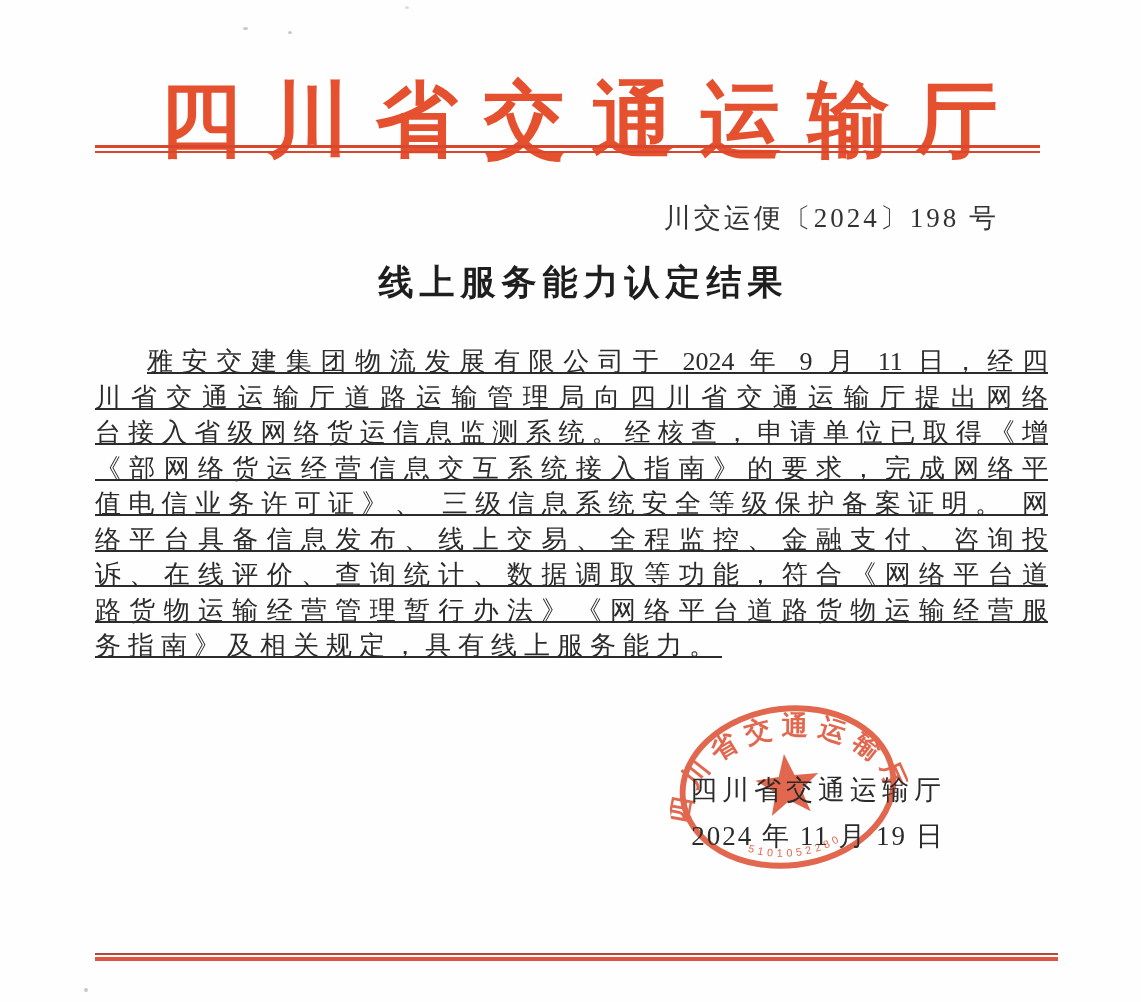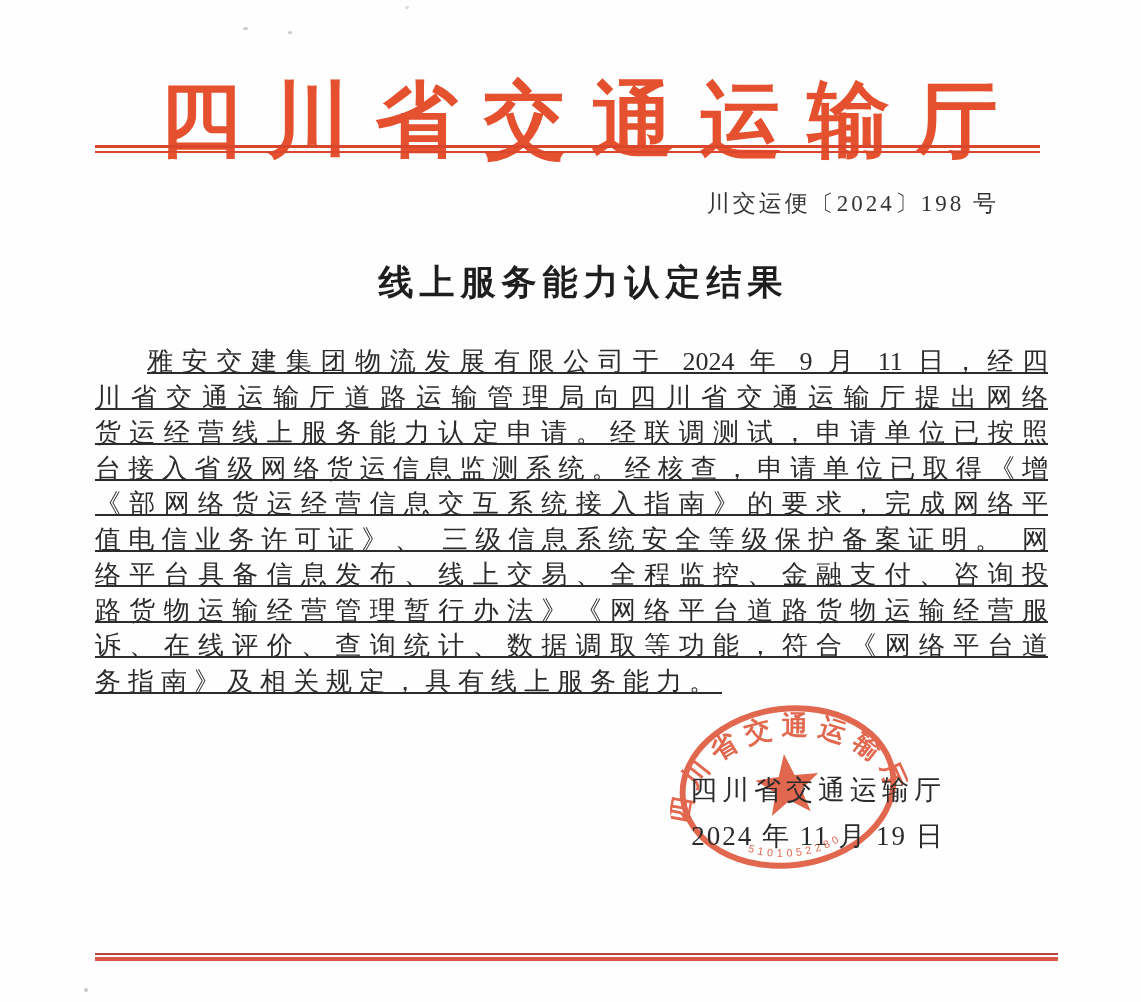--- a/index.html
+++ b/index.html
@@ -39,23 +39,23 @@
     top: 145px;
     left: 95px;
     width: 945px;
   }
   .rule-double .r1 { height: 3px; background: #d9462b; }
   .rule-double .gap { height: 3px; background: transparent; }
   .rule-double .r2 { height: 2px; background: #d9462b; }
   
   .doc-number {
     position: absolute;
-    top: 188px;
+    top: 200px;
     right: 158px;
-    font-size: 23px;
+    font-size: 27px;
     letter-spacing: 3px;
     color: #333333;
     white-space: nowrap;
   }
   
   .doc-title {
     position: absolute;
     top: 254px;
     left: 0;
     width: 100%;
@@ -161,27 +161,26 @@
       <div class="r2"></div>
   </div>
 
   <div class="doc-number">川交运便〔2024〕198 号</div>
 
   <h2 class="doc-title">线上服务能力认定结果</h2>
 
   <div class="body-text">
     <div class="line indent">雅安交建集团物流发展有限公司于 2024 年 9 月 11 日，经四</div>
     <div class="line">川省交通运输厅道路运输管理局向四川省交通运输厅提出网络</div>
-    <div class="line">货运经营线上服务能力认定申请。经联调测试，申请单位已按照</div>
     <div class="line">台接入省级网络货运信息监测系统。经核查，申请单位已取得《增</div>
     <div class="line">《部网络货运经营信息交互系统接入指南》的要求，完成网络平</div>
     <div class="line">值电信业务许可证》、 三级信息系统安全等级保护备案证明。 网</div>
     <div class="line">络平台具备信息发布、线上交易、全程监控、金融支付、咨询投</div>
+    <div class="line">诉、在线评价、查询统计、数据调取等功能，符合《网络平台道</div>
     <div class="line">路货物运输经营管理暂行办法》《网络平台道路货物运输经营服</div>
-    <div class="line">诉、在线评价、查询统计、数据调取等功能，符合《网络平台道</div>
     <div class="line last">务指南》及相关规定，具有线上服务能力。</div>
   </div>
 
   <div class="signature-block">
     <div class="sig-agency">四川省交通运输厅</div>
     <div class="sig-date">2024 年 11 月 19 日</div>
   </div>
 
   <svg class="seal" viewBox="0 0 240 190" xmlns="http://www.w3.org/2000/svg" aria-hidden="true">
     <defs>

